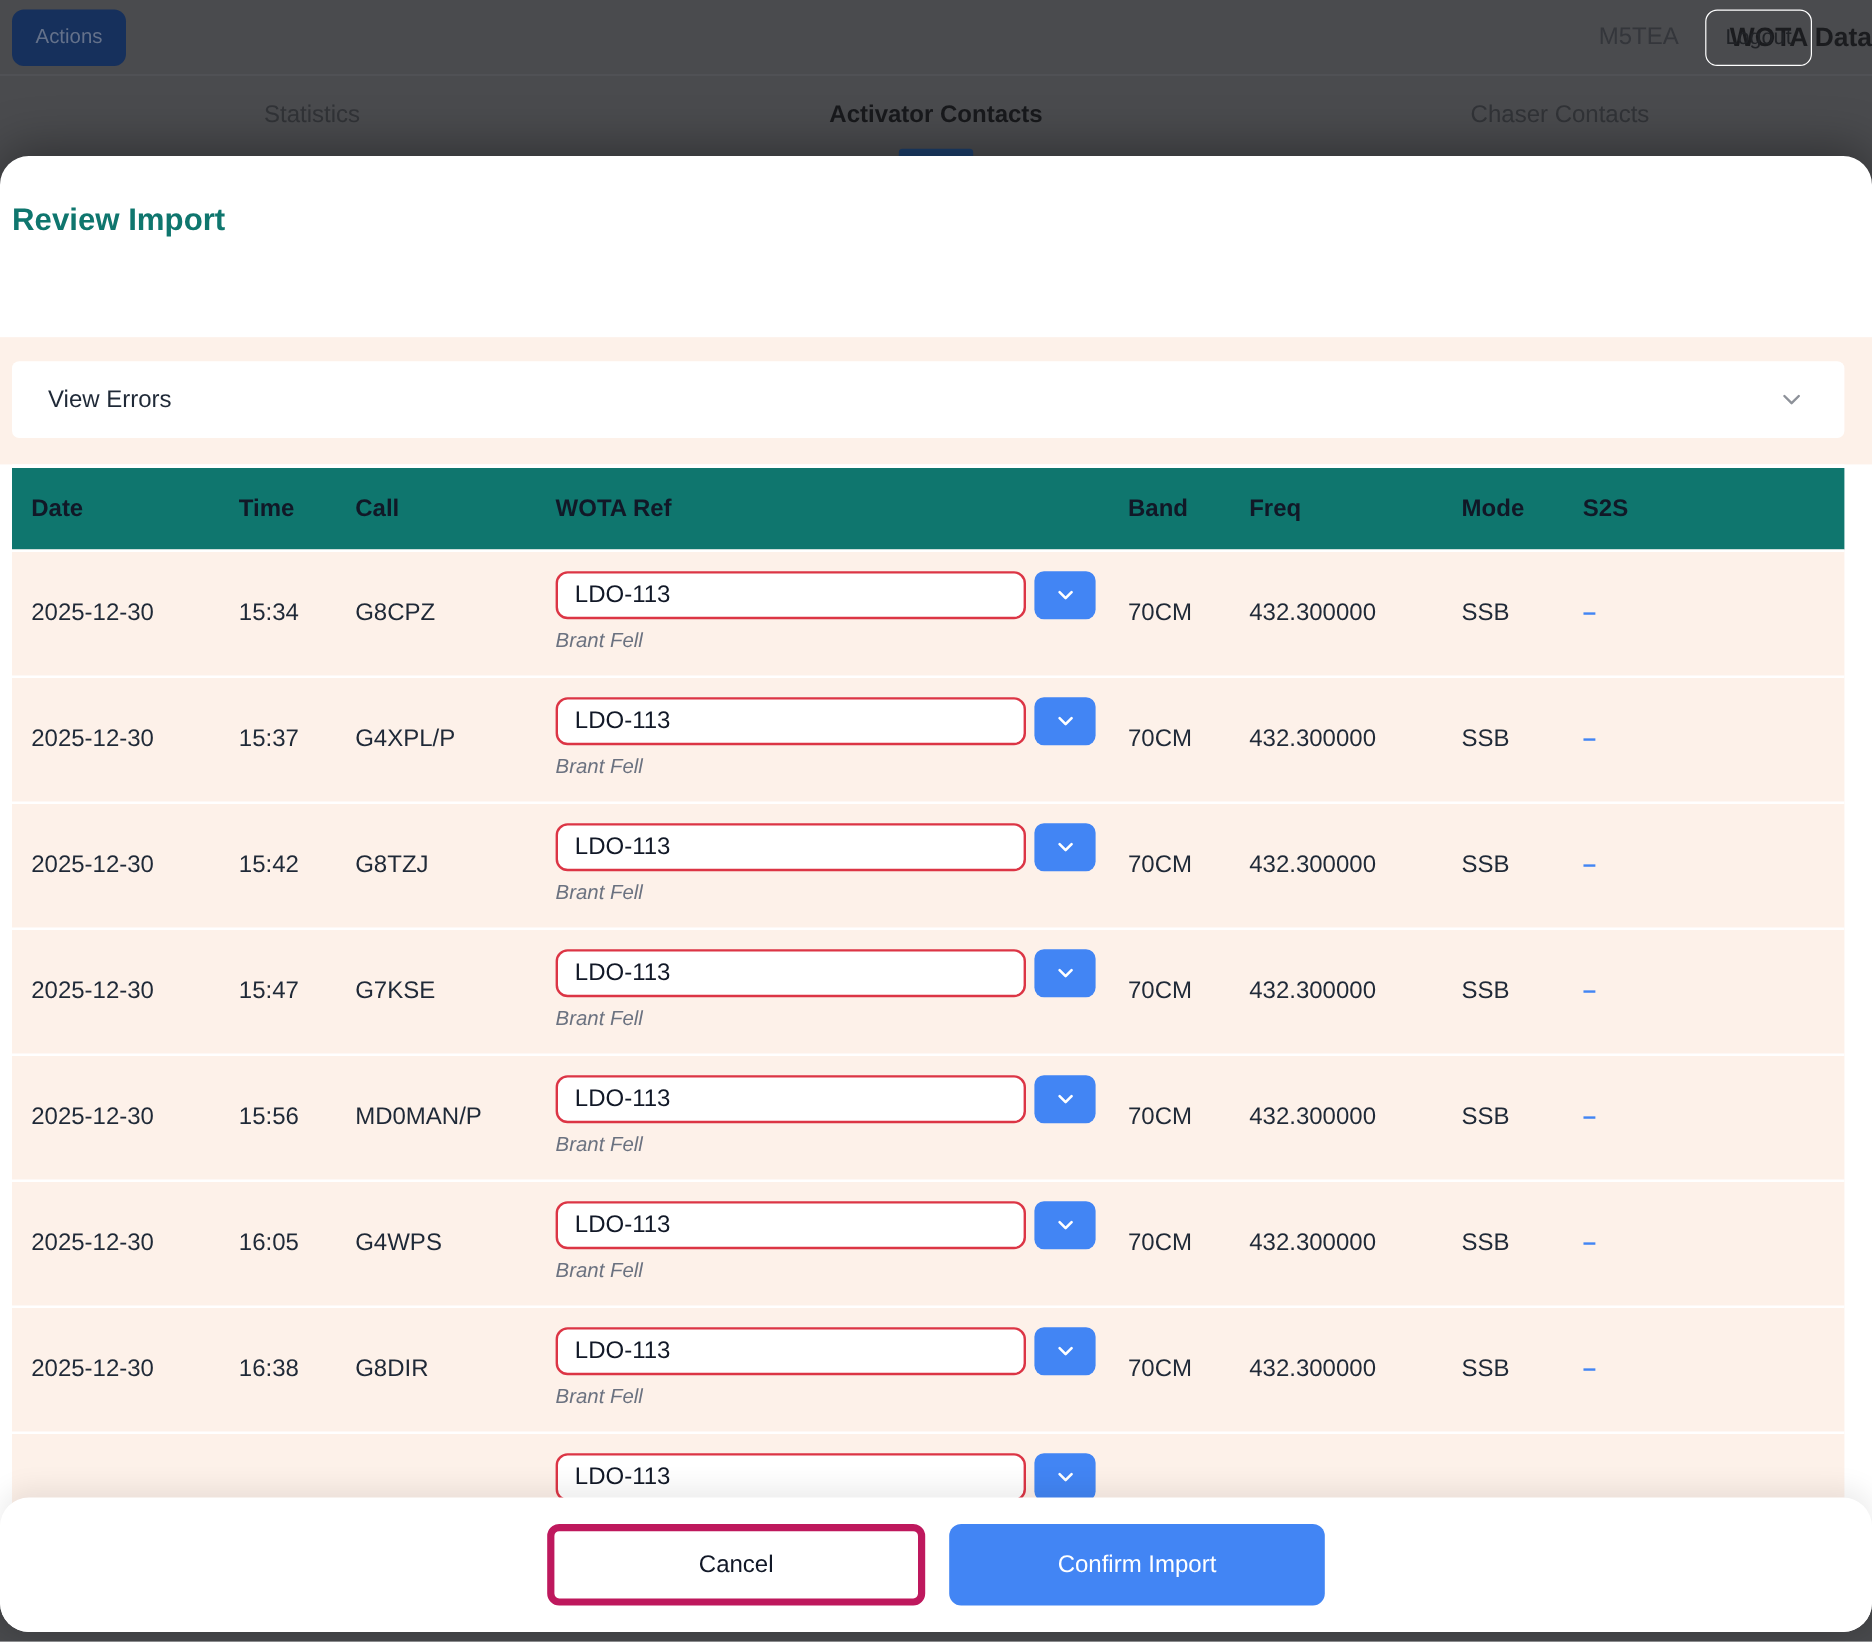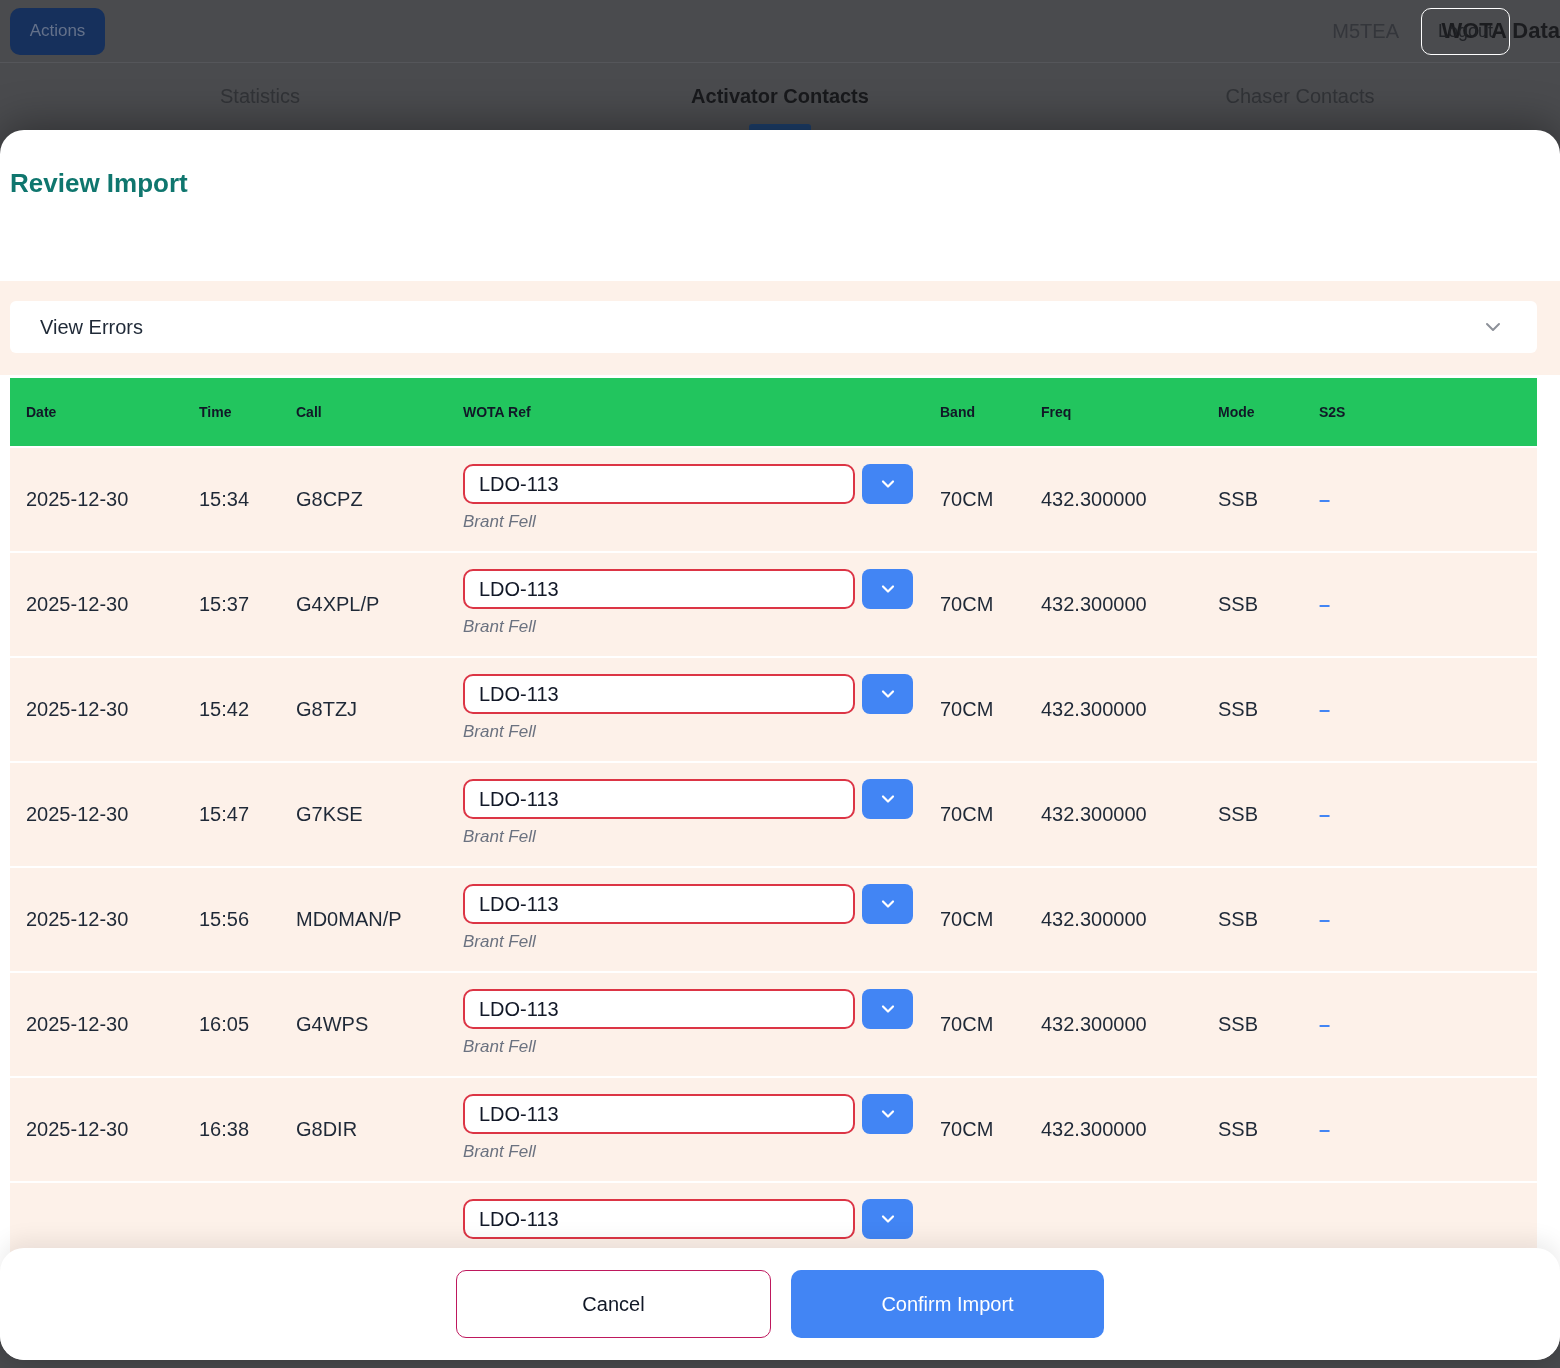--- a/index.html
+++ b/index.html
@@ -60,36 +60,36 @@
     overflow:hidden;
     box-shadow:0 -6px 40px rgba(0,0,0,.35);
   }
   .modal-header { padding:38px 10px 0 10px; height:151px; }
   .modal-title { font-size:26px; font-weight:700; color:#0f766e; }
   .modal-subtitle { margin-top:17px; font-size:20px; color:#4b5563; }
   .error-count { color:#dc2626; }
 
   .errors-band { background:#fdf1e9; padding:20px 23px 22px 10px; }
   .view-errors {
-    height:52px; background:#fff; border-radius:6px;
+    height:64px; background:#fff; border-radius:6px;
     display:flex; align-items:center; justify-content:space-between;
     padding:0 32px 0 30px; cursor:pointer;
   }
   .view-errors-label { font-size:20px; color:#1f2937; }
   .chev { width:24px; height:24px; color:#8d9199; }
 
   .table-wrap { margin:0 23px 0 10px; padding-top:3px; background:#fff; }
   .grid-row {
     display:grid;
     grid-template-columns:173px 97px 167px 477px 101px 177px 101px 1fr;
     padding-left:16px;
   }
   .thead {
-    background:#22c55e; height:68px; align-items:center;
-    font-size:14px; font-weight:600; color:#111827;
+    background:#0f766e; height:68px; align-items:center;
+    font-size:20px; font-weight:600; color:#111827;
   }
   .trow {
     background:#fdf1e9; height:105px; border-top:2px solid #ffffff;
     align-items:center; font-size:20px; color:#1f2937;
   }
   .wota-cell { align-self:start; padding-top:16px; }
   .ref-line { display:flex; align-items:center; gap:7px; }
   .ref-input {
     width:392px; height:40px;
     border:2px solid #dc3545; border-radius:10px;
@@ -108,21 +108,21 @@
   .s2s-cell { color:#4285f4; font-weight:700; }
 
   .modal-footer {
     position:absolute; left:0; right:0; bottom:0; height:112px;
     background:#fff; border-radius:24px;
     box-shadow:0 -8px 22px rgba(0,0,0,.08);
     display:flex; align-items:center; justify-content:center; gap:20px;
   }
   .cancel-btn {
     width:315px; height:68px;
-    background:#fff; border:1px solid #be185d; border-radius:10px;
+    background:#fff; border:6px solid #be185d; border-radius:10px;
     font-family:inherit; font-size:20px; color:#111827; cursor:pointer;
   }
   .confirm-btn {
     width:313px; height:68px;
     background:#4285f4; border:none; border-radius:10px;
     font-family:inherit; font-size:20px; color:#ffffff; cursor:pointer;
   }
 </style>
 </head>
 <body>

